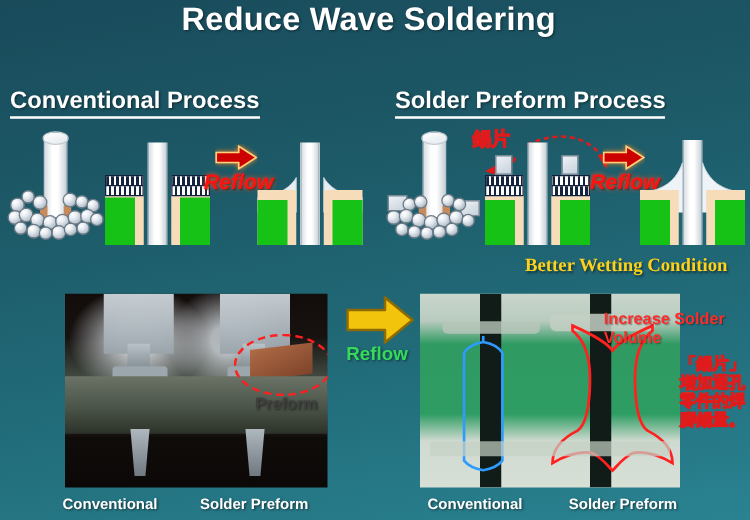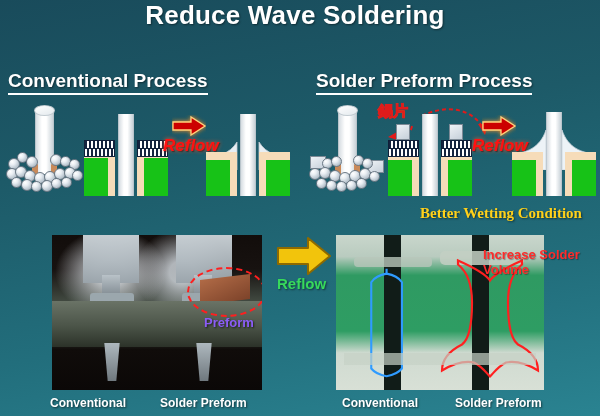--- a/index.html
+++ b/index.html
@@ -107,21 +107,21 @@
   }
   .pm{position:absolute;}
   .photo-cap{
     position:absolute;color:#ffffff;font-size:12px;font-weight:bold;
     text-shadow:1px 1px 2px rgba(0,0,0,.55);
   }
   .red-ellipse{
     position:absolute;border:2px dashed #ff1f1f;border-radius:50%;
   }
   .preform-tag{
-    position:absolute;color:#8b5cf6;font-size:13px;font-weight:bold;
+    position:absolute;color:#404040;font-size:13px;font-weight:bold;
     text-shadow:1px 1px 2px rgba(0,0,0,.6);
   }
   .isv{
     position:absolute;color:#ff2a2a;font-size:13px;font-weight:bold;
     text-shadow:1px 1px 1px rgba(0,0,0,.35);
   }
   .cn-note{
     position:absolute;width:56px;color:#ffe400;font-size:13px;font-weight:bold;
     line-height:15px;letter-spacing:0;text-align:center;
     -webkit-text-stroke:1px #e01b1b;text-shadow:0 0 1px #e01b1b;
@@ -321,16 +321,17 @@
     <svg class="pm" viewBox="0 0 100 120" style="left:14px;top:30px;width:100px;height:115px;">
       <path d="M20,108 L20,18 C24,12 30,10 36,9 L36,4 L36,9 C42,10 48,12 52,18 L52,108 C48,113 42,115 36,116 C30,115 24,113 20,108 Z" fill="none" stroke="#2f9bff" stroke-width="2.2"></path>
     </svg>
     <svg class="pm" viewBox="0 0 120 120" style="left:92px;top:22px;width:120px;height:123px;">
       <path d="M14,112 C14,100 22,92 34,86 C42,80 44,60 44,44 C44,26 40,14 30,6 L30,2 C48,10 58,16 62,22 C66,16 76,10 94,2 L94,6 C84,14 80,26 80,44 C80,60 82,80 90,86 C102,92 110,100 110,112 C100,106 88,102 78,104 C70,108 66,114 62,118 C58,114 54,108 46,104 C36,102 24,106 14,112 Z" fill="none" stroke="#ff2020" stroke-width="2.2"></path>
     </svg>
     <div class="pm" style="left:8px;top:118px;width:96px;height:12px;background:#c6d2c6;opacity:.7;"></div>
     <div class="pm" style="left:104px;top:118px;width:96px;height:12px;background:#c6d2c6;opacity:.7;"></div>
   </div>
   <div class="isv" style="left:441px;top:247px;margin-left:42px;">Increase Solder Volume</div>
+  <div class="cn-note" style="left:542px;top:283px;">「錫片」增加通孔零件的焊腳錫量。</div>
   <div class="photo-cap" style="left:342px;top:396px;">Conventional</div>
   <div class="photo-cap" style="left:455px;top:396px;">Solder Preform</div>
 
 </div>
 
 </body></html>

